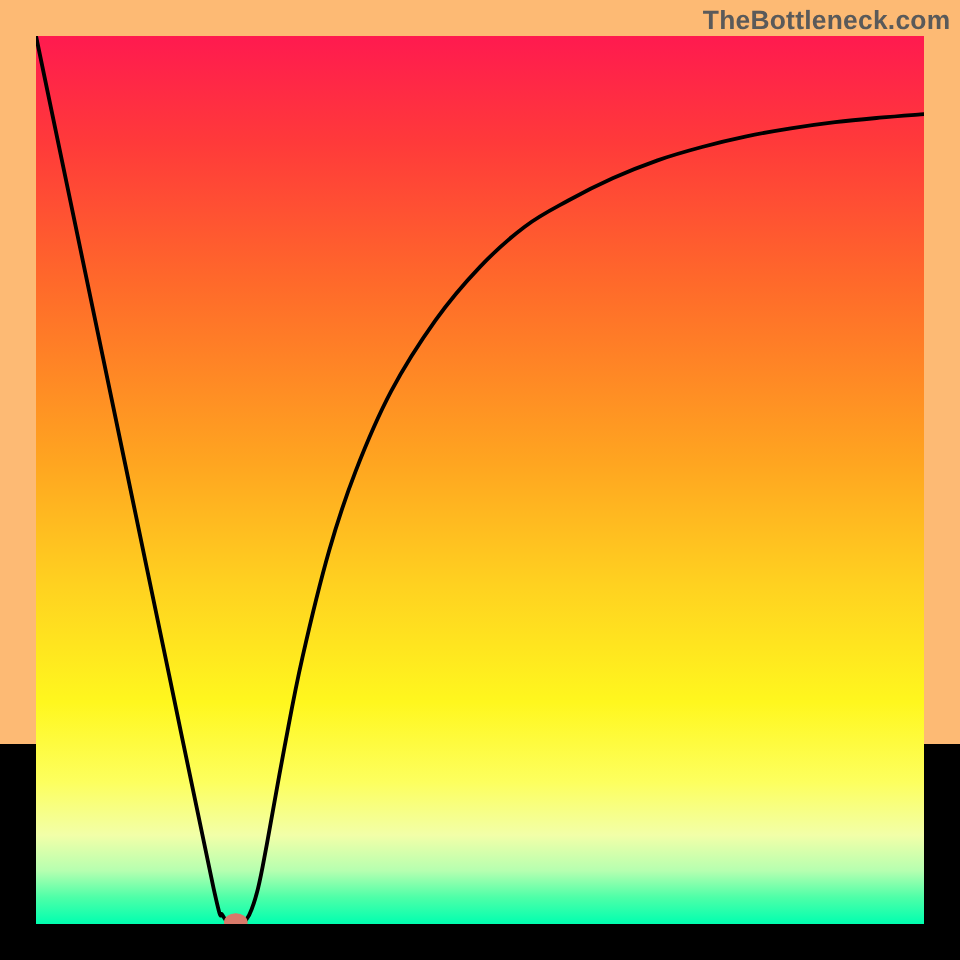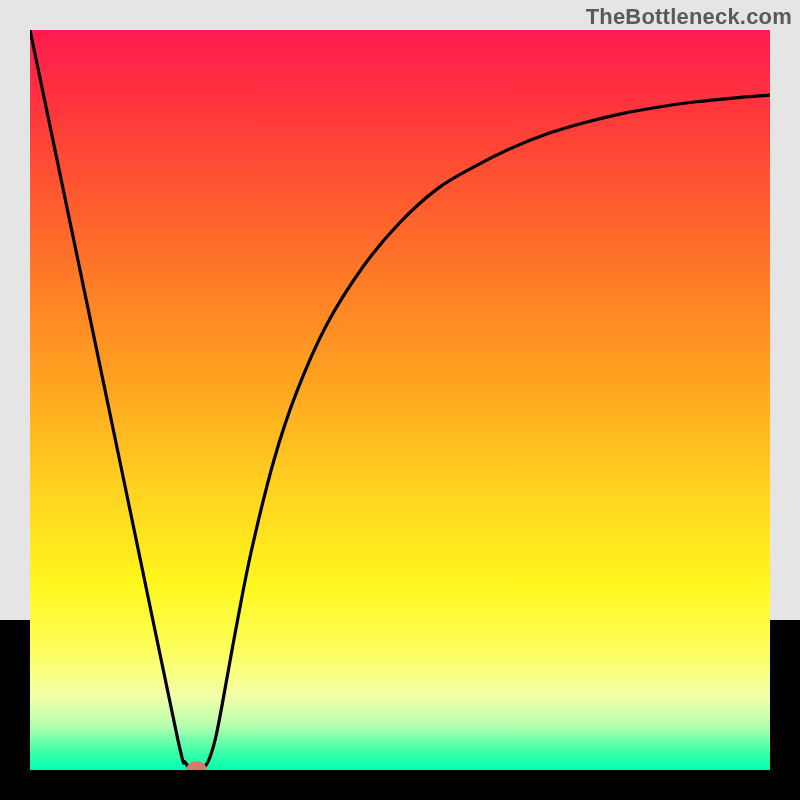--- a/index.html
+++ b/index.html
@@ -10,21 +10,21 @@
     background: #000;
     overflow: hidden;
     font-family: Arial, Helvetica, sans-serif;
   }
   .frame {
     position: absolute;
     top: 0;
     left: 0;
     width: 800px;
     height: 620px;
-    background: #e5e5e5;
+    background: #fdba74;
   }
   .plot-area {
     position: absolute;
     top: 30px;
     left: 30px;
     width: 740px;
     height: 740px;
     overflow: hidden;
   }
   .gradient {

